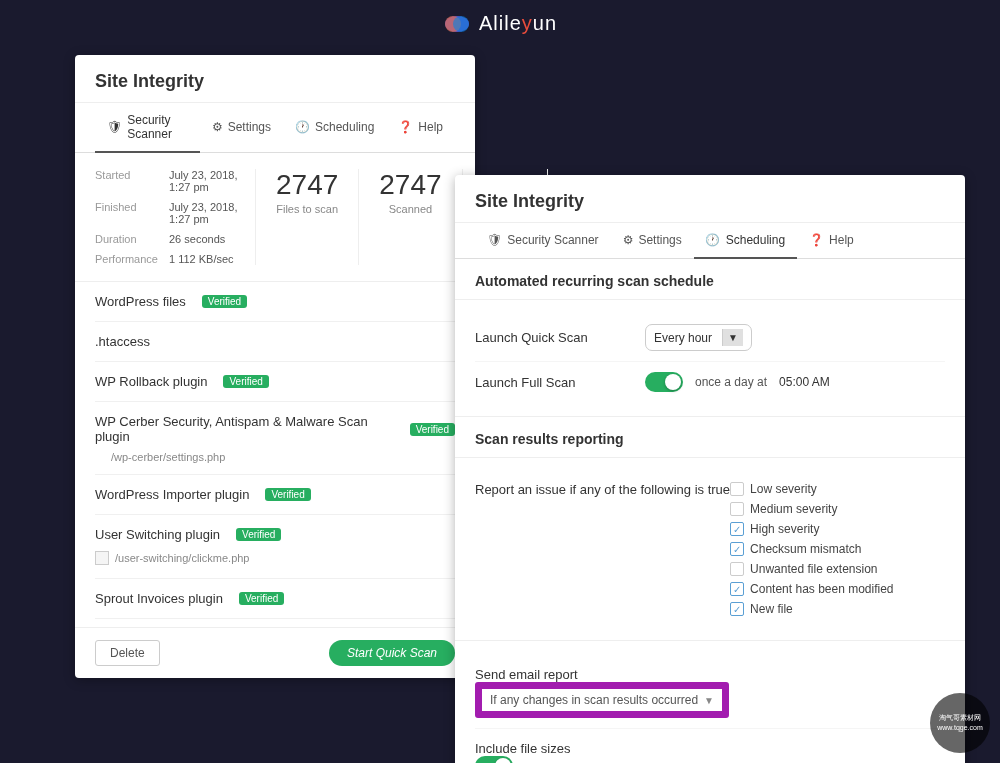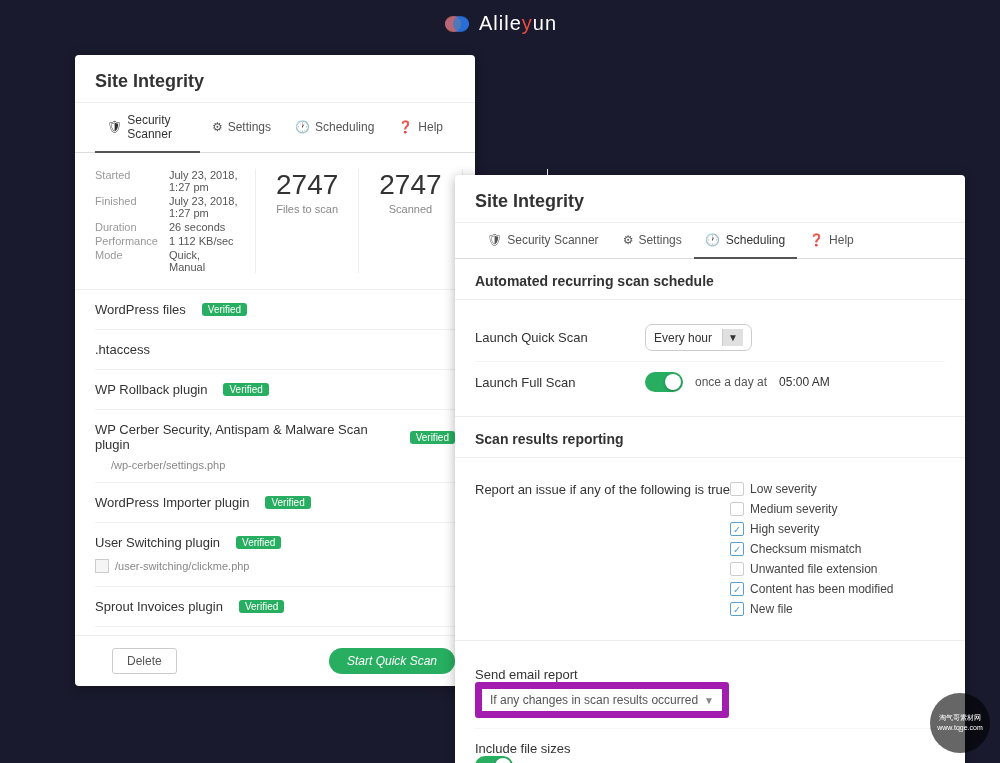--- a/index.html
+++ b/index.html
@@ -92,21 +92,21 @@
     
     .stats-row {
       display: flex;
       padding: 16px 20px;
       gap: 0;
       border-bottom: 1px solid #eee;
     }
     .stat-meta {
       display: flex;
       flex-direction: column;
-      gap: 2px;
+      gap: 8px;
       font-size: 11px;
       color: #666;
       min-width: 160px;
       padding-right: 16px;
       justify-content: center;
     }
     .stat-meta-row {
       display: flex;
       gap: 4px;
     }
@@ -186,21 +186,20 @@
       margin-top: 8px;
     }
     .btn-delete {
       background: #fff;
       border: 1px solid #ccc;
       color: #555;
       padding: 5px 14px;
       border-radius: 3px;
       cursor: pointer;
       font-size: 12px;
-      margin-left: 17px;
     }
     .btn-scan {
       background: #27ae60;
       border: none;
       color: #fff;
       padding: 6px 18px;
       border-radius: 13px;
       cursor: pointer;
       font-size: 12px;
       font-style: italic;
@@ -419,24 +418,20 @@
           <span class="stat-meta-label">Finished</span>
           <span class="stat-meta-value">July 23, 2018, 1:27 pm</span>
         </div>
       <div class="stat-meta-row">
           <span class="stat-meta-label">Duration</span>
           <span class="stat-meta-value">26 seconds</span>
         </div>
       <div class="stat-meta-row">
           <span class="stat-meta-label">Performance</span>
           <span class="stat-meta-value">1 112 KB/sec</span>
-        </div>
-      <div class="stat-meta-row">
-          <span class="stat-meta-label">Mode</span>
-          <span class="stat-meta-value">Quick, Manual</span>
         </div>
     </div>
     <div class="stat-block">
       <span class="stat-number">2747</span>
       <span class="stat-label">Files to scan</span>
     </div>
     <div class="stat-block">
       <span class="stat-number">2747</span>
       <span class="stat-label">Scanned</span>
     </div>

